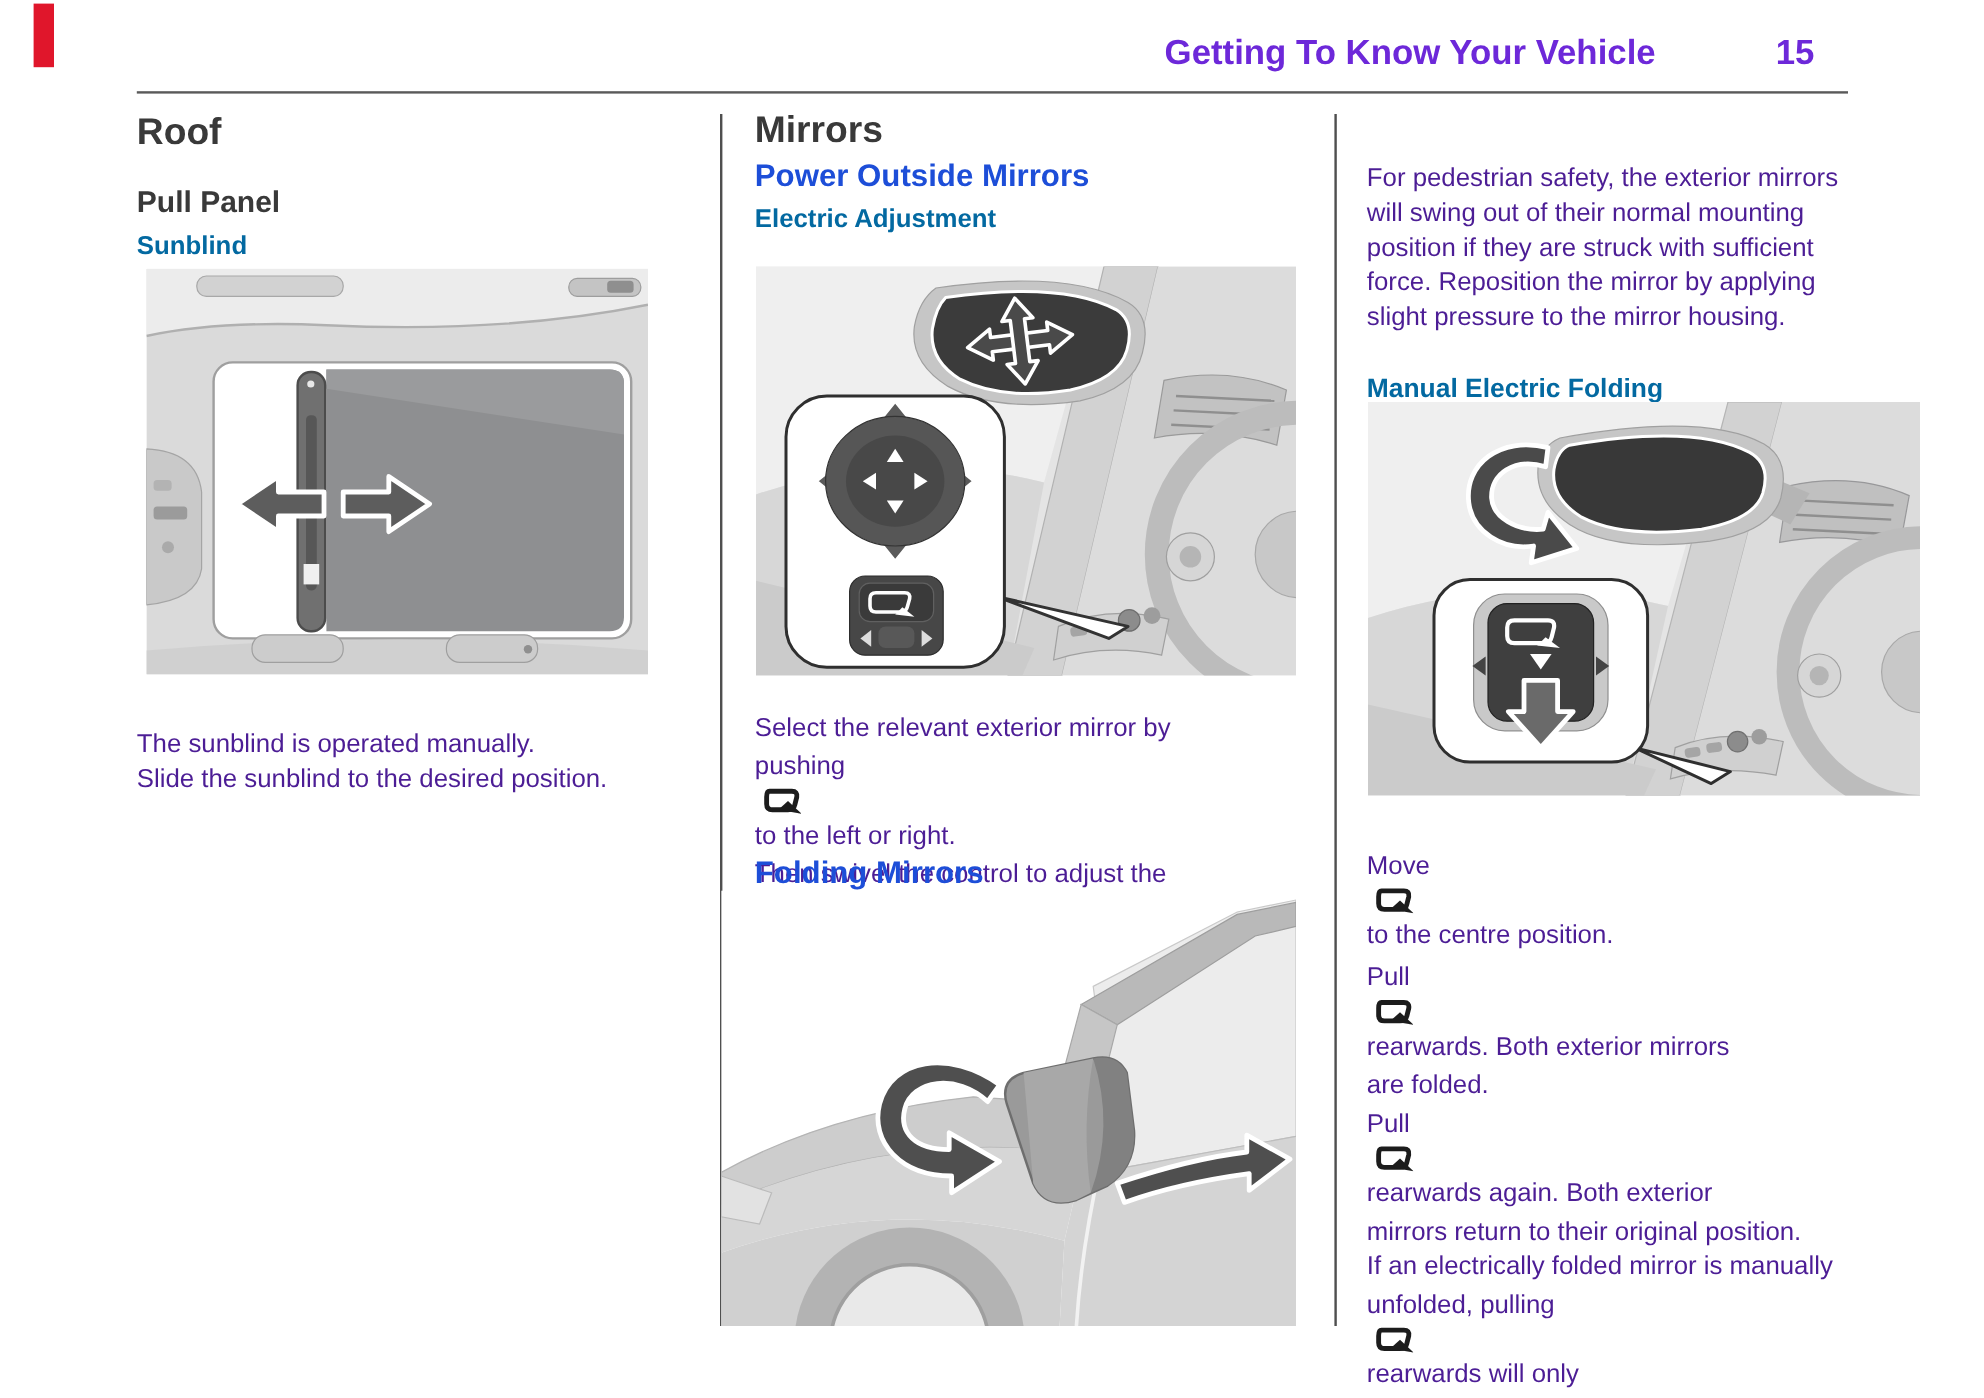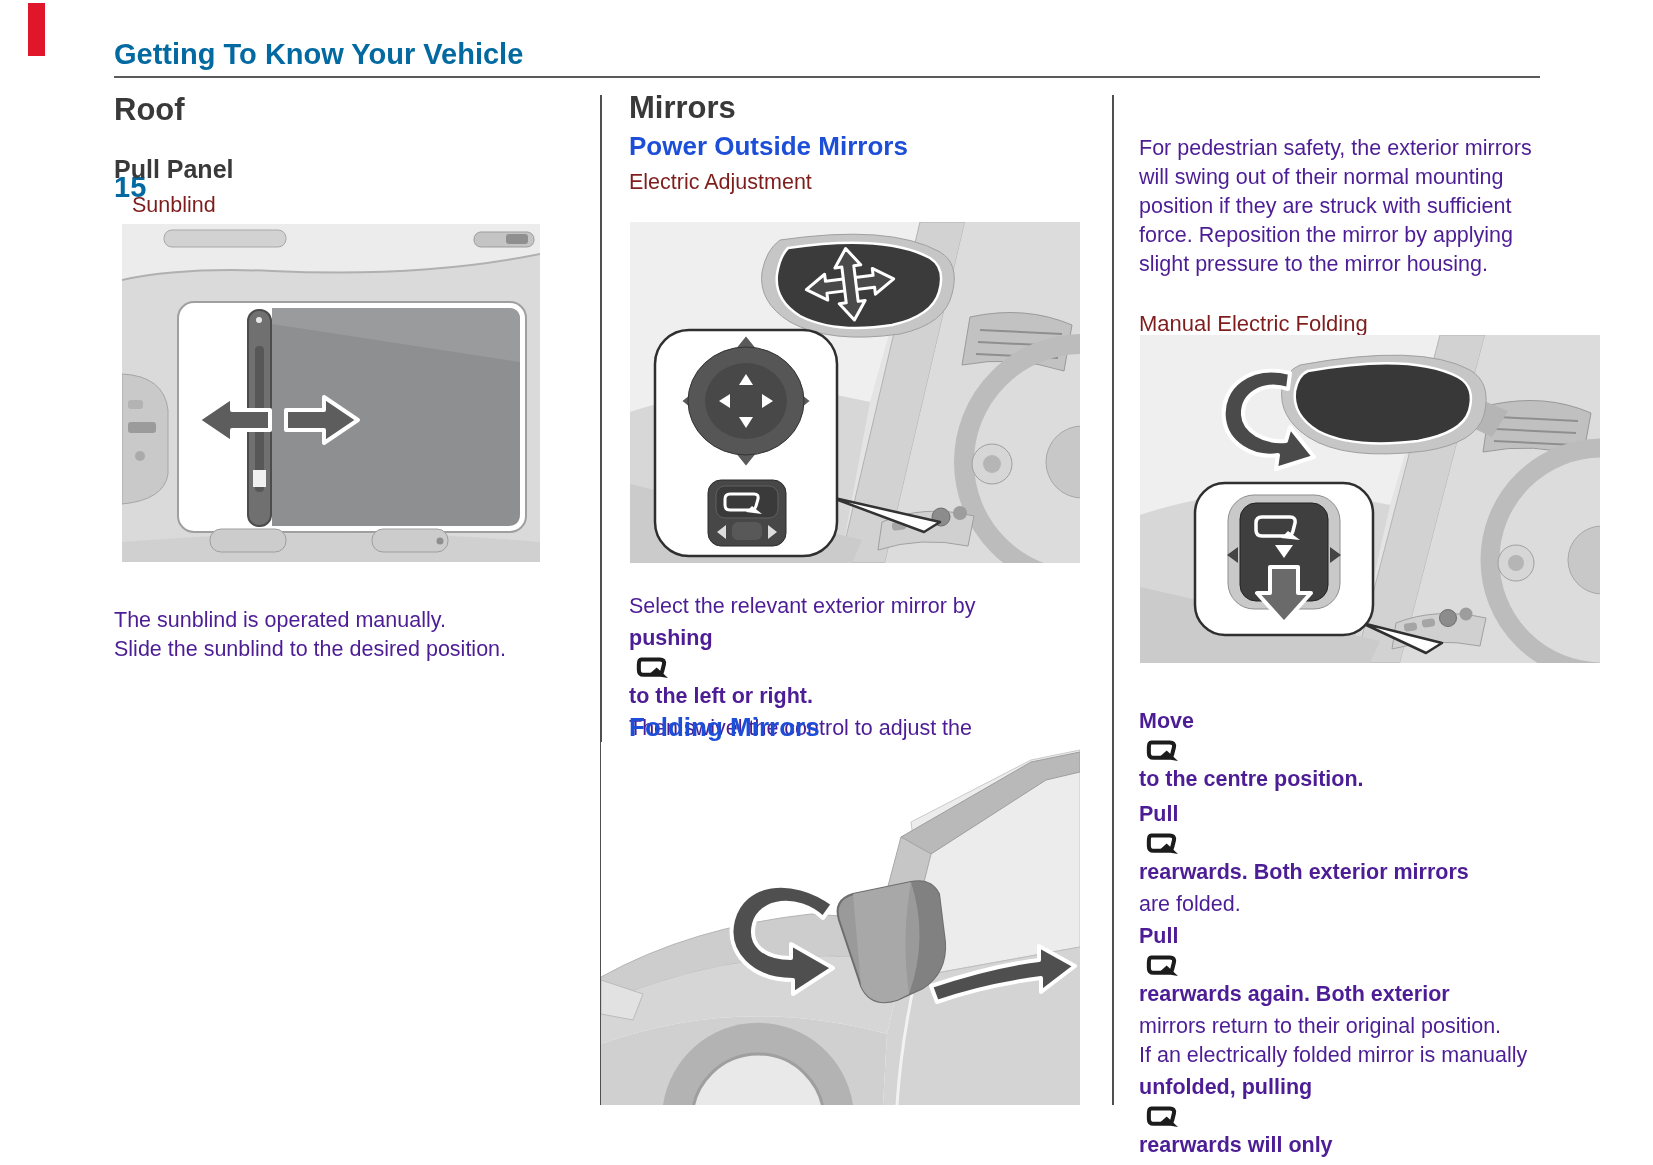--- a/index.html
+++ b/index.html
@@ -1,30 +1,30 @@
 <!DOCTYPE html>
 <html><head>
 <meta charset="utf-8">
 <style>
   html,body{margin:0;padding:0;background:#ffffff;}
   #page{position:relative;width:1653px;height:1165px;background:#fff;overflow:hidden;
         font-family:"Liberation Sans",sans-serif;color:#3b3b3b;}
   .abs{position:absolute;}
   .marker{left:28px;top:3px;width:17px;height:53px;background:#e0162b;}
-  .pageheader{left:114px;top:38px;width:1398px;display:flex;justify-content:flex-end;
-              align-items:baseline;gap:100px;font-size:29px;font-weight:bold;color:#0369a1;flex-direction:column;}
+  .pageheader{left:114px;top:28px;width:1398px;display:flex;justify-content:flex-end;
+              align-items:baseline;gap:100px;font-size:29px;font-weight:bold;color:#6d28d9;}
   .hrule{left:114px;top:76px;width:1426px;height:2px;background:#5a5a5a;}
   .vdiv{top:95px;height:1010px;width:2px;background:#4f4f4f;}
   .h1{font-size:31px;font-weight:bold;color:#393939;line-height:1.05;text-align:right;}
   .h2{font-size:26px;font-weight:bold;color:#1d4ed8;line-height:1.05;}
   .h2b{font-size:25px;font-weight:bold;color:#393939;line-height:1.05;}
-  .h3{font-size:21.5px;font-weight:normal;color:#7f1d1d;line-height:1.05;}
+  .h3{font-size:21.5px;font-weight:bold;color:#0369a1;line-height:1.05;}
   .body{font-size:21.5px;color:#4c1d95;}
   .bl{line-height:29px;white-space:nowrap;}
-  .bl.tall{line-height:35px;font-weight:bold;}
+  .bl.tall{line-height:35px;}
   .mg{width:34px;height:23px;vertical-align:-4px;margin:0 5px;}
   figure{margin:0;padding:0;}
   svg{display:block;}
 </style>
 </head>
 <body>
 
 <svg width="0" height="0" style="position:absolute" aria-hidden="true">
   <symbol id="mctrl" viewBox="0 0 42 28">
     <path d="M9,4 L32,4 Q38,4 37,10 L35,18 Q34,23 28,23 L12,23 Q6,23 6,17 L6,10 Q6,4 9,4 Z" fill="none" stroke="#1c1c1c" stroke-width="5" stroke-linejoin="round"></path>
@@ -40,21 +40,21 @@
     <span>Getting To Know Your Vehicle</span>
       <span>15</span>
   </div>
   <div class="abs hrule"></div>
 
   <div class="abs vdiv" style="left:600px"></div>
   <div class="abs vdiv" style="left:1112px"></div>
 
   <div class="abs h1" style="left:114px;top:94px">Roof</div>
   <div class="abs h2b" style="left:114px;top:156px">Pull Panel</div>
-  <div class="abs h3" style="left:132px;top:194px">Sunblind</div>
+  <div class="abs h3" style="left:114px;top:194px">Sunblind</div>
 
   <figure class="abs" style="left:122px;top:224px" aria-label="sunroof-sunblind-illustration">
     <svg width="418" height="338" viewBox="0 0 418 338">
       <rect width="418" height="338" fill="#dadada"></rect>
       <path d="M0,0 H418 V30 Q300,54 150,47 Q60,43 0,56 Z" fill="#ececec"></path>
       <path d="M0,56 Q60,43 150,47 Q300,54 418,30" fill="none" stroke="#b0b0b0" stroke-width="2"></path>
       <rect x="42" y="6" width="122" height="17" rx="8" fill="#d2d2d2" stroke="#a8a8a8"></rect>
       <rect x="352" y="8" width="60" height="15" rx="7" fill="#c4c4c4" stroke="#9d9d9d"></rect>
       <rect x="384" y="10" width="22" height="10" rx="3" fill="#8f8f8f"></rect>
       <path d="M0,150 Q42,152 46,186 L46,250 Q42,276 0,280 Z" fill="#c9c9c9" stroke="#a5a5a5"></path>

